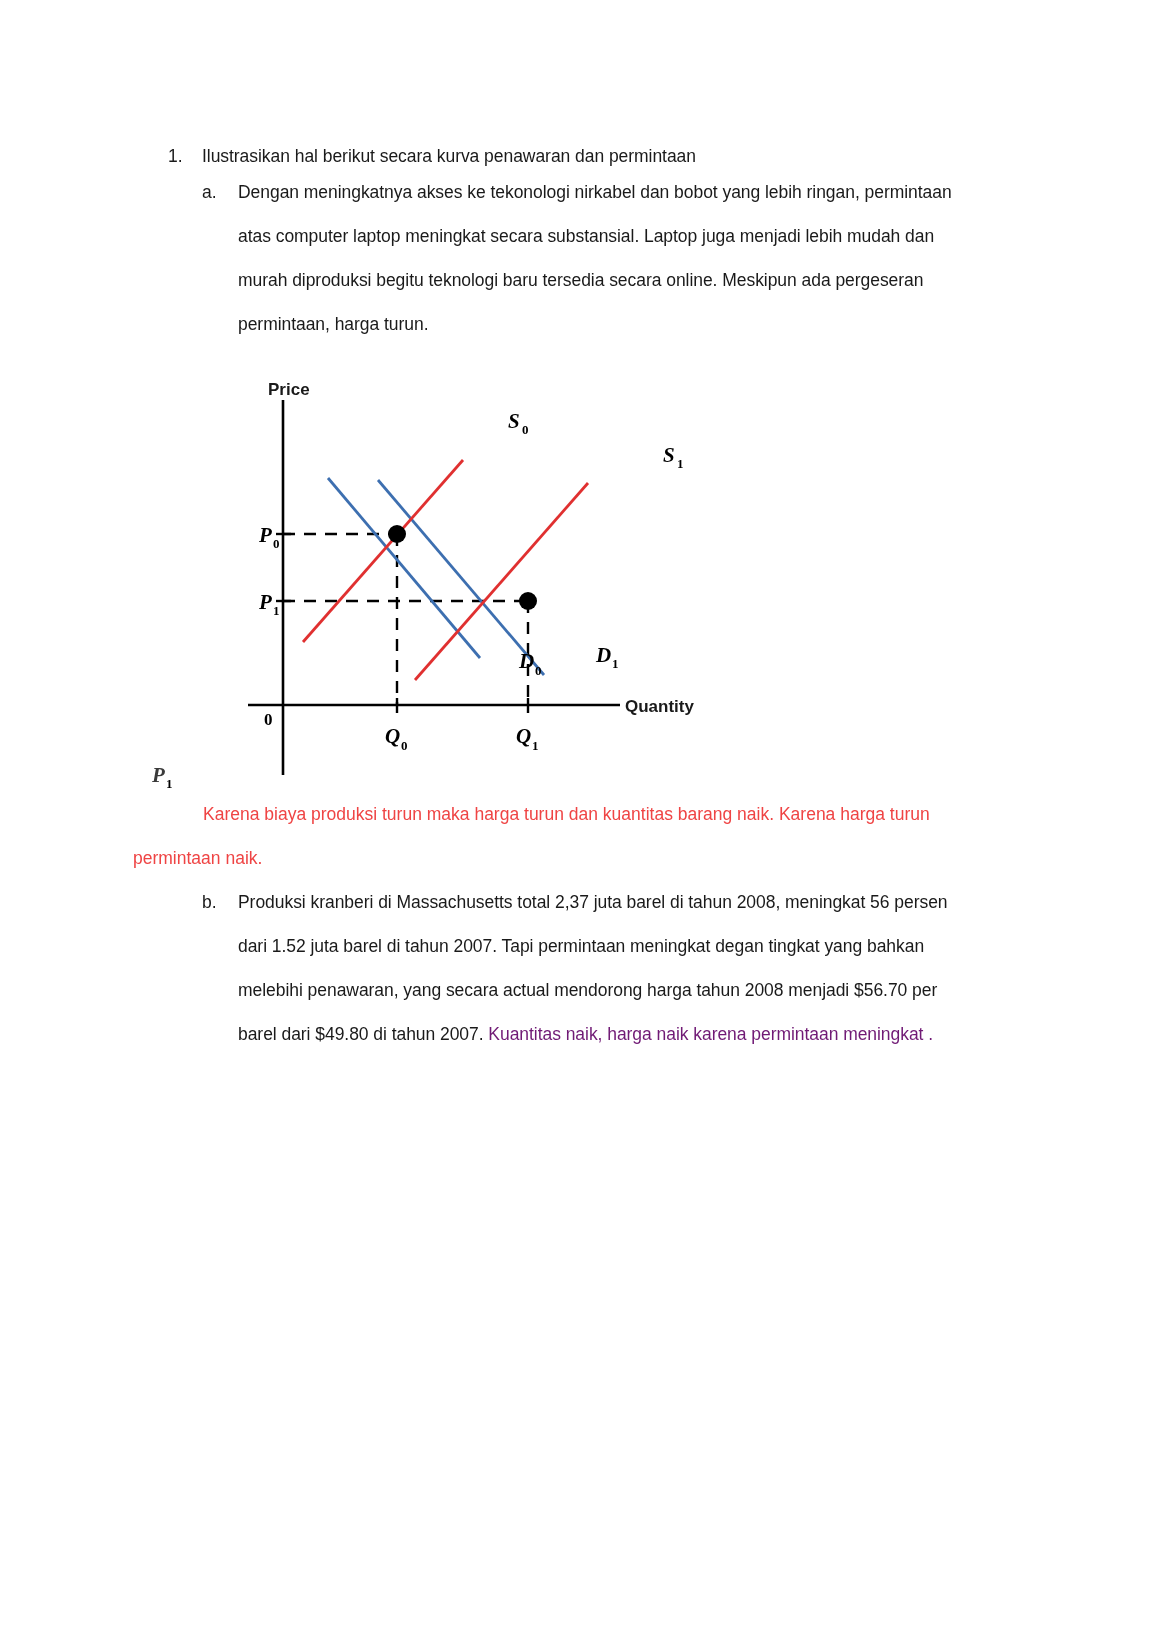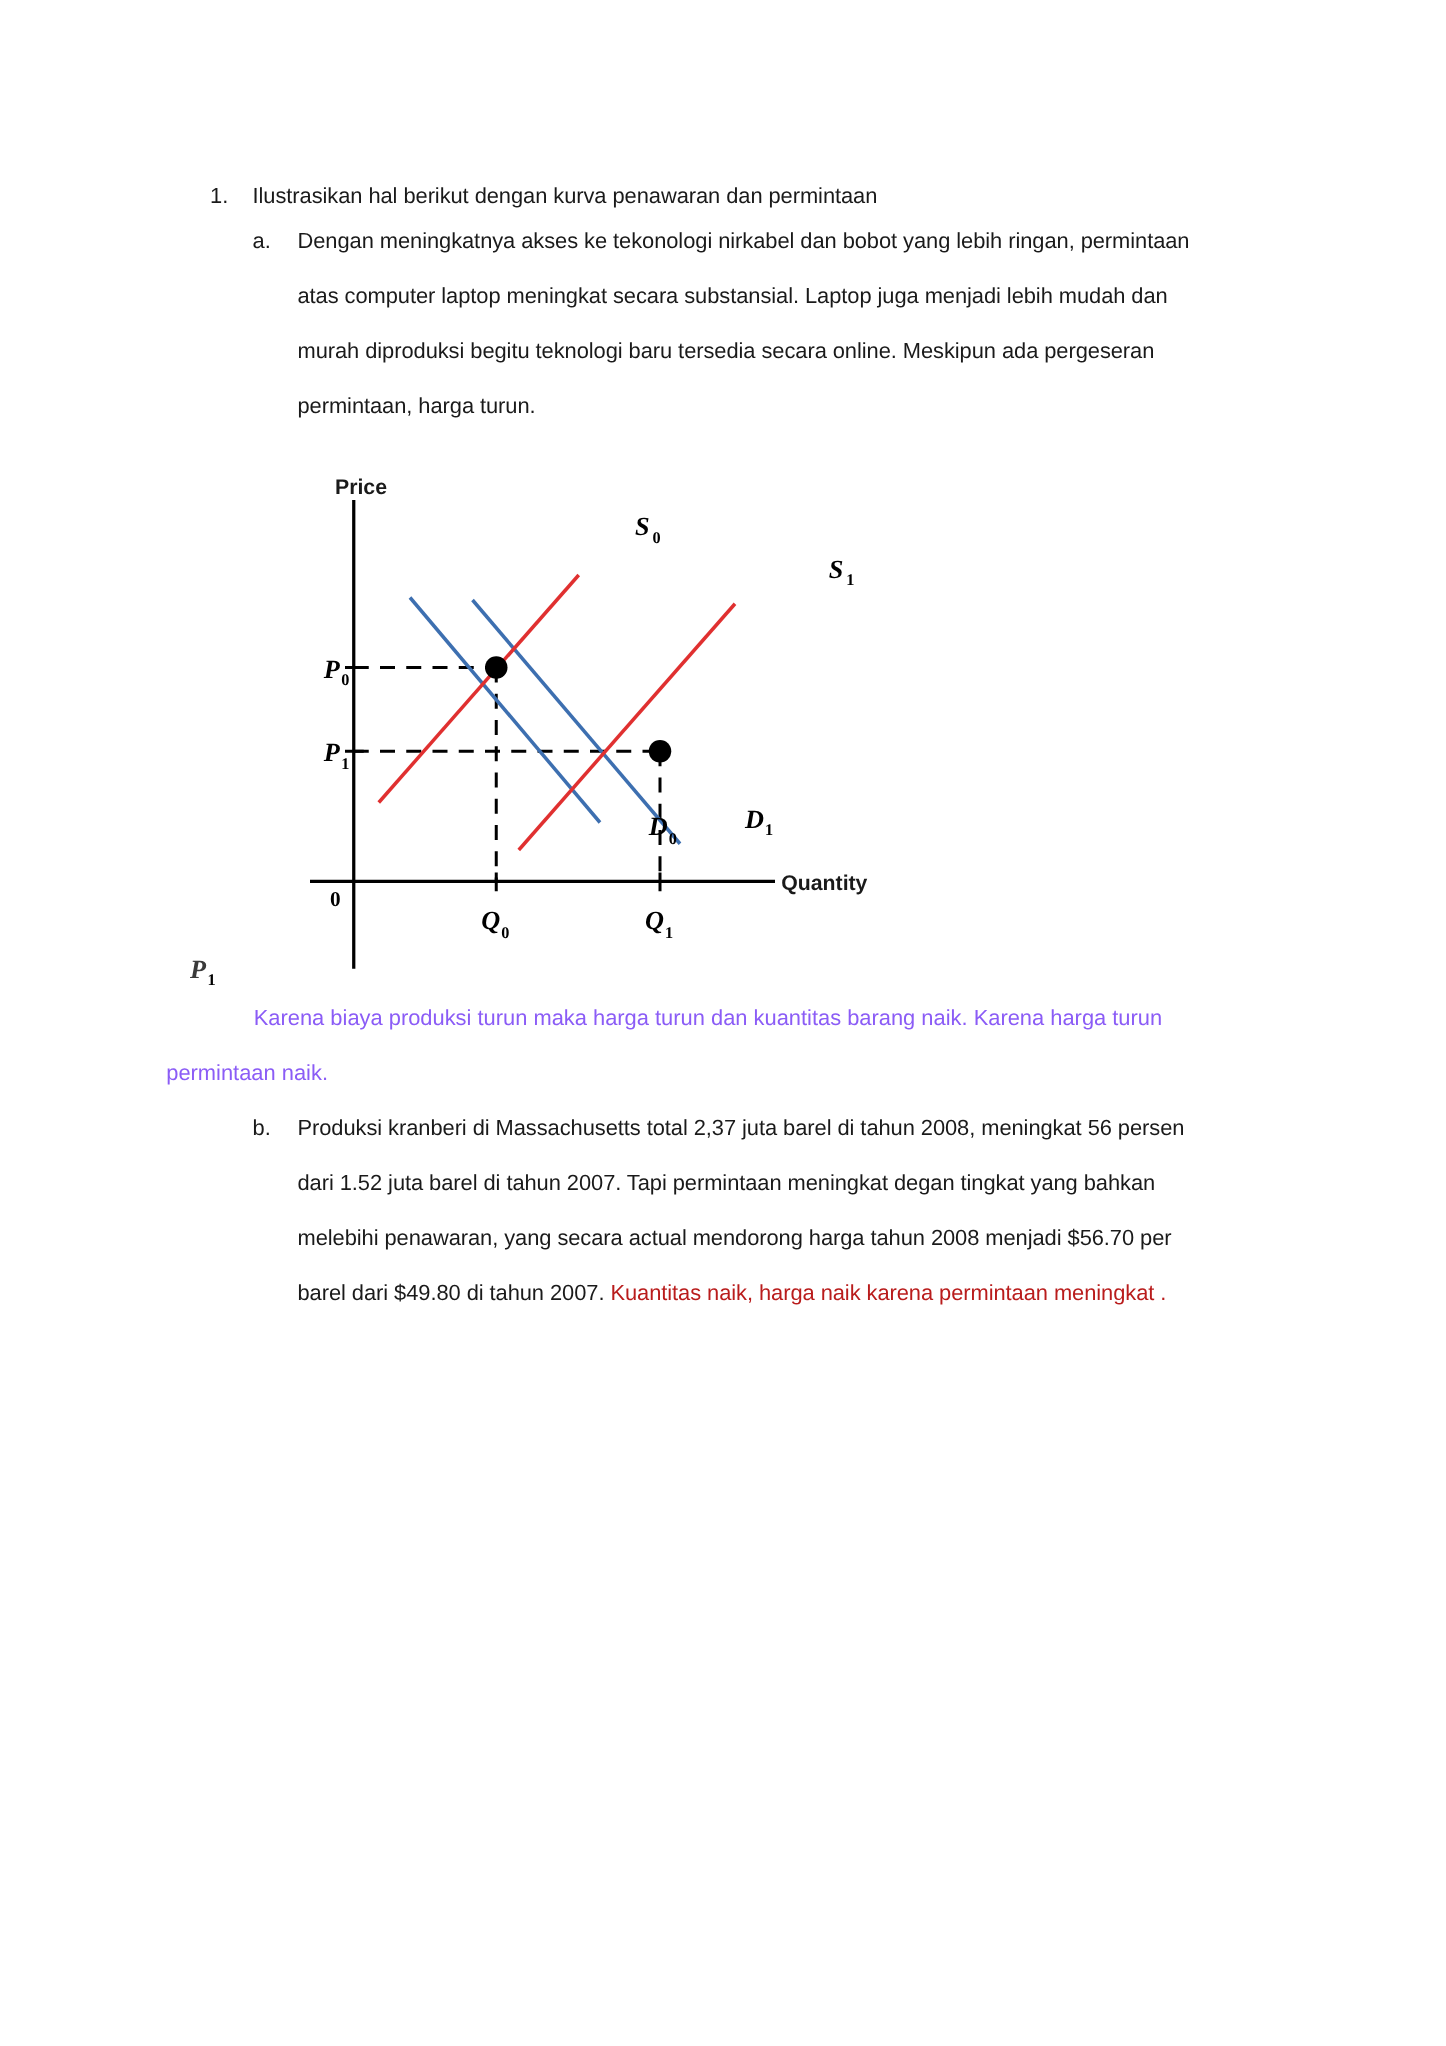--- a/index.html
+++ b/index.html
@@ -40,30 +40,30 @@
     letter-spacing: -0.05px;
   }
 
   #q1-row { left: 168px; top: 134px; width: 820px; }
   #q1-row .marker { width: 34px; }
 
   #qa-row { left: 202px; top: 170px; width: 760px; }
   #qa-row .marker { width: 36px; }
   #qa-row .item-text { display: block; }
 
-  .red { color: #b91c1c; }
+  .red { color: #701a75; }
 
   #answer-a {
     position: absolute;
     left: 133px;
     top: 792px;
     width: 845px;
     font-size: 17.5px;
     line-height: 44px;
-    color: #8b5cf6;
+    color: #ef4444;
     text-indent: 70px;
   }
 
   #qb-row { left: 202px; top: 880px; width: 775px; }
   #qb-row .marker { width: 36px; }
   #qb-row .item-text { display: block; }
 
   
   #chart {
     position: absolute;
@@ -105,21 +105,21 @@
     fill: #3a3a3a;
   }
 </style>
 </head>
 <body>
 
 <div class="page">
 
   <div class="item-row" id="q1-row">
     <span class="marker">1.</span>
-    <span class="item-text">Ilustrasikan hal berikut dengan kurva penawaran dan permintaan</span>
+    <span class="item-text">Ilustrasikan hal berikut secara kurva penawaran dan permintaan</span>
   </div>
 
   <div class="item-row" id="qa-row">
     <span class="marker">a.</span>
     <span class="item-text">Dengan meningkatnya akses ke tekonologi nirkabel dan bobot yang lebih ringan, permintaan atas computer laptop meningkat secara substansial. Laptop juga menjadi lebih mudah dan murah diproduksi begitu teknologi baru tersedia secara online. Meskipun ada pergeseran permintaan, harga turun.</span>
   </div>
 
   <div id="chart">
     <svg width="600" height="420" viewBox="0 0 600 420" xmlns="http://www.w3.org/2000/svg">
 

